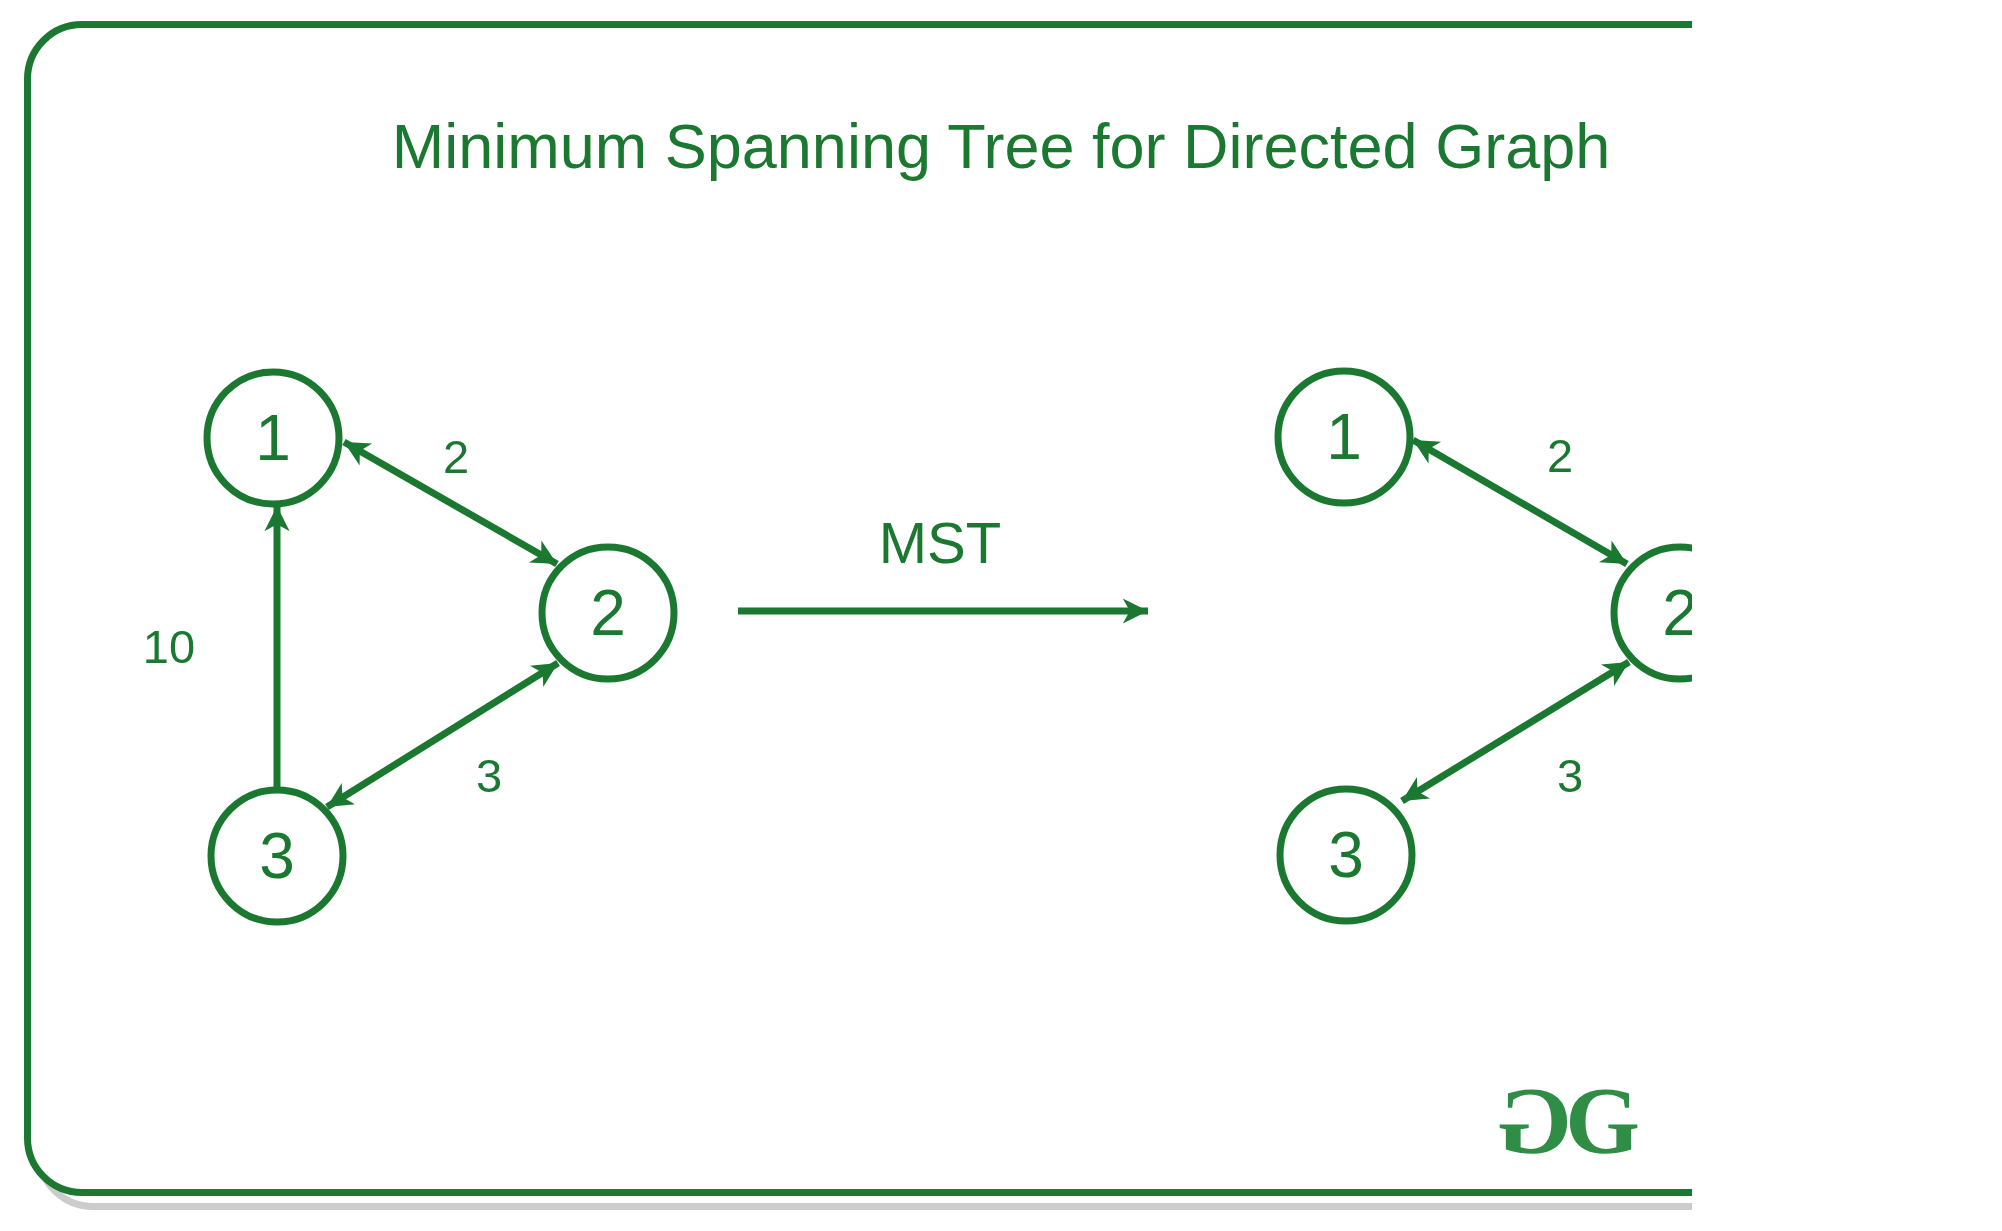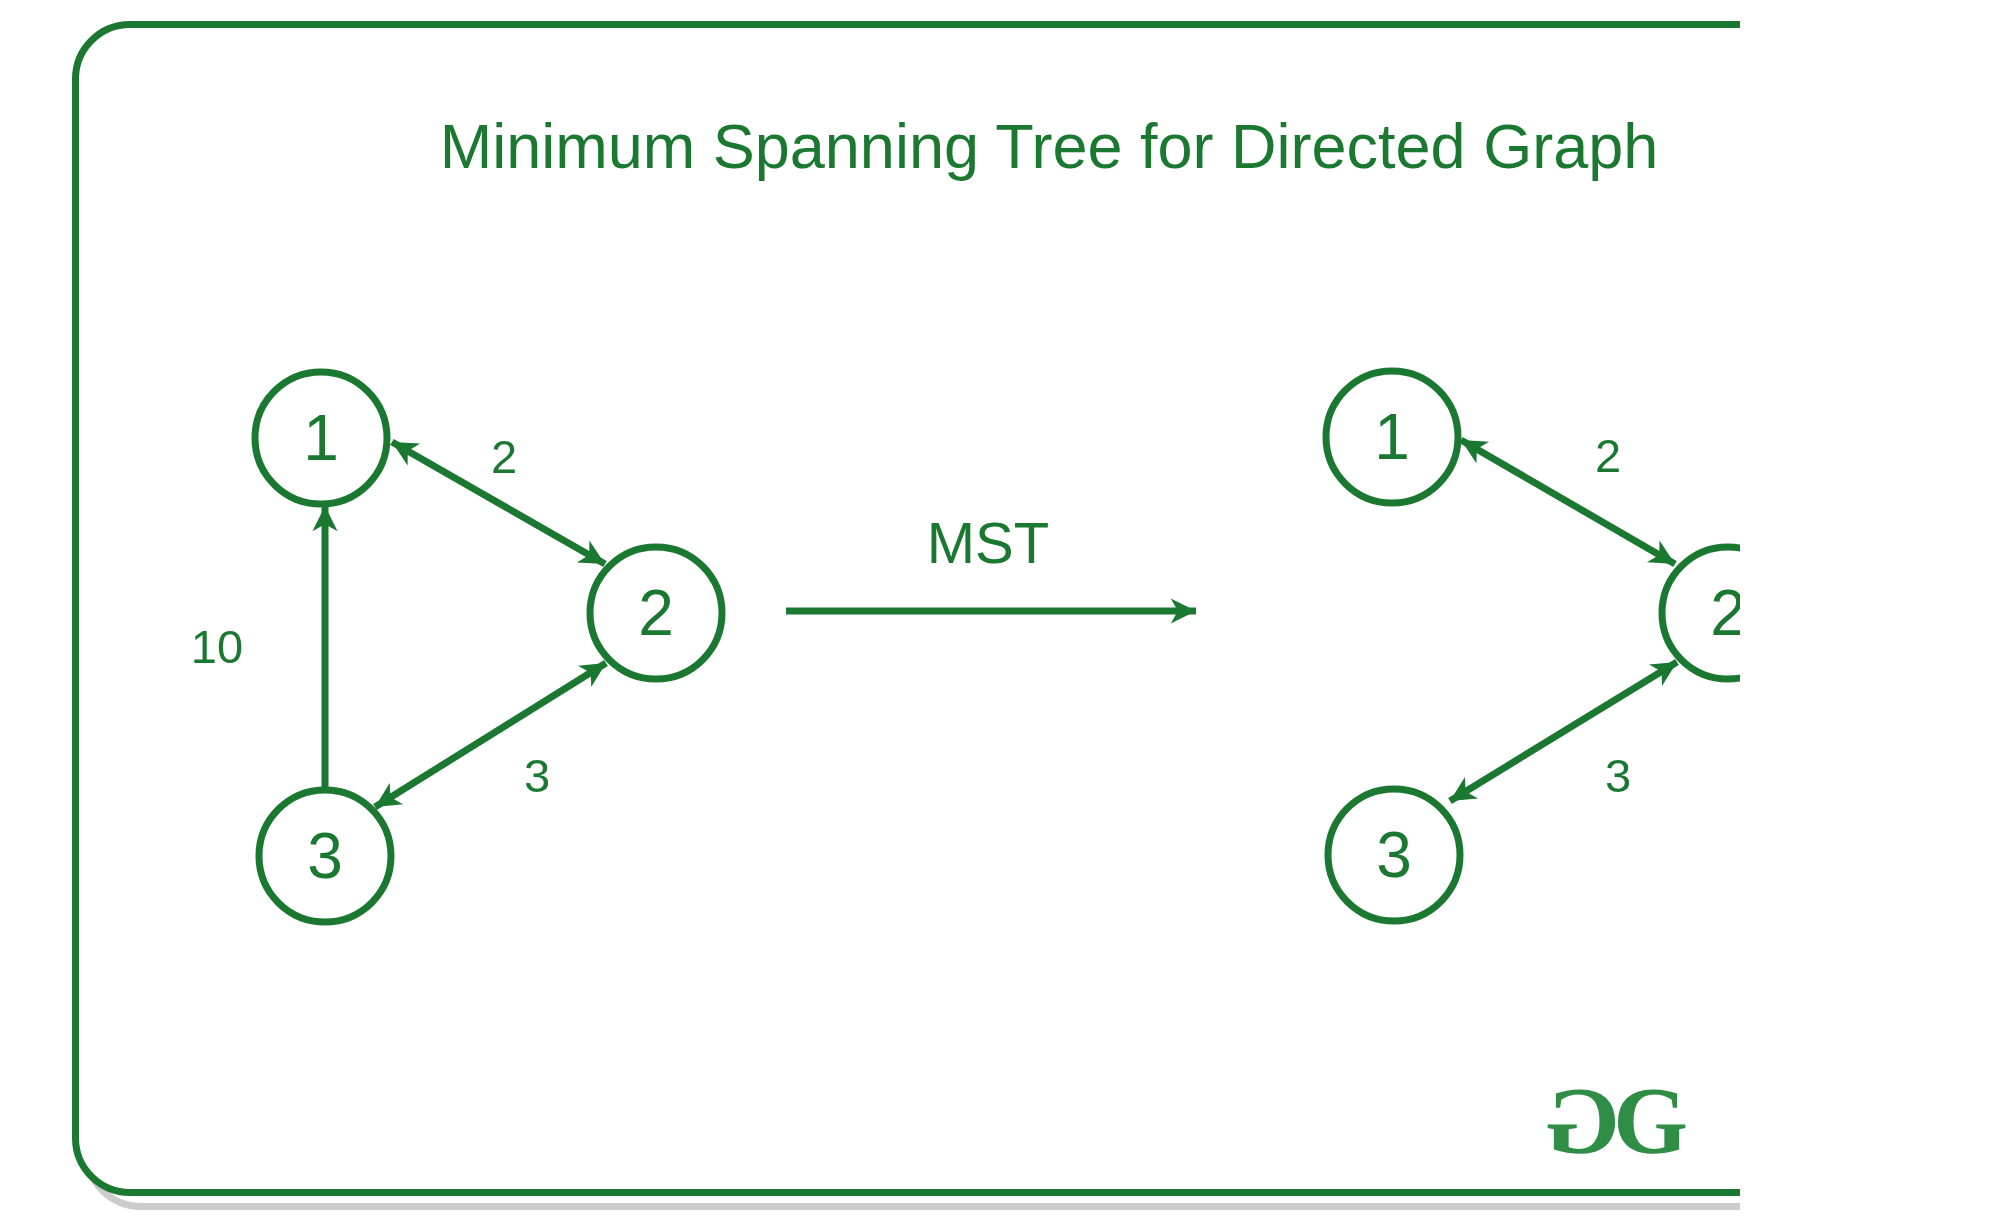--- a/index.html
+++ b/index.html
@@ -2,21 +2,20 @@
 <html><head>
 <meta charset="utf-8">
 <style>
   html,body{margin:0;padding:0;background:#ffffff;}
   .stage{
     position:relative;
     width:1692px;height:1231px;
     background:#ffffff;
     font-family:"Liberation Sans","DejaVu Sans",sans-serif;
     overflow:hidden;
-    margin-left:48px;
   }
   .frame-shadow{
     position:absolute;left:35px;top:35px;width:1932px;height:1161px;
     border:7px solid #cccccc;border-radius:58px;background:transparent;
   }
   .frame{
     position:absolute;left:24px;top:21px;width:1932px;height:1161px;
     border:7px solid #1b7830;border-radius:58px;background:#ffffff;
   }
   .title{

